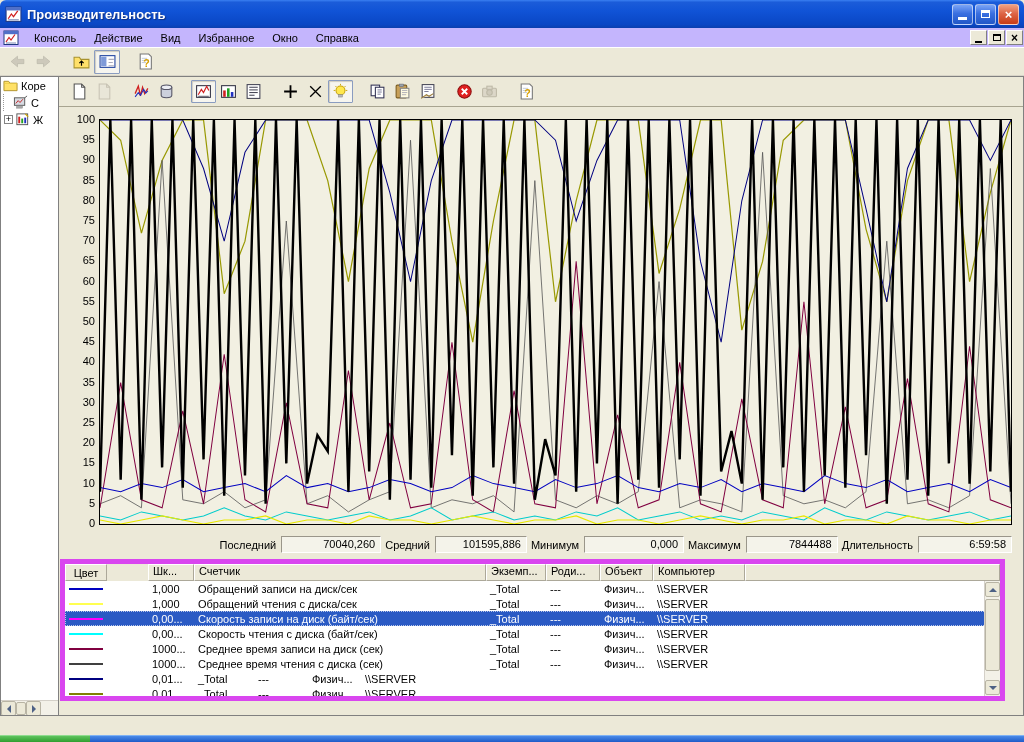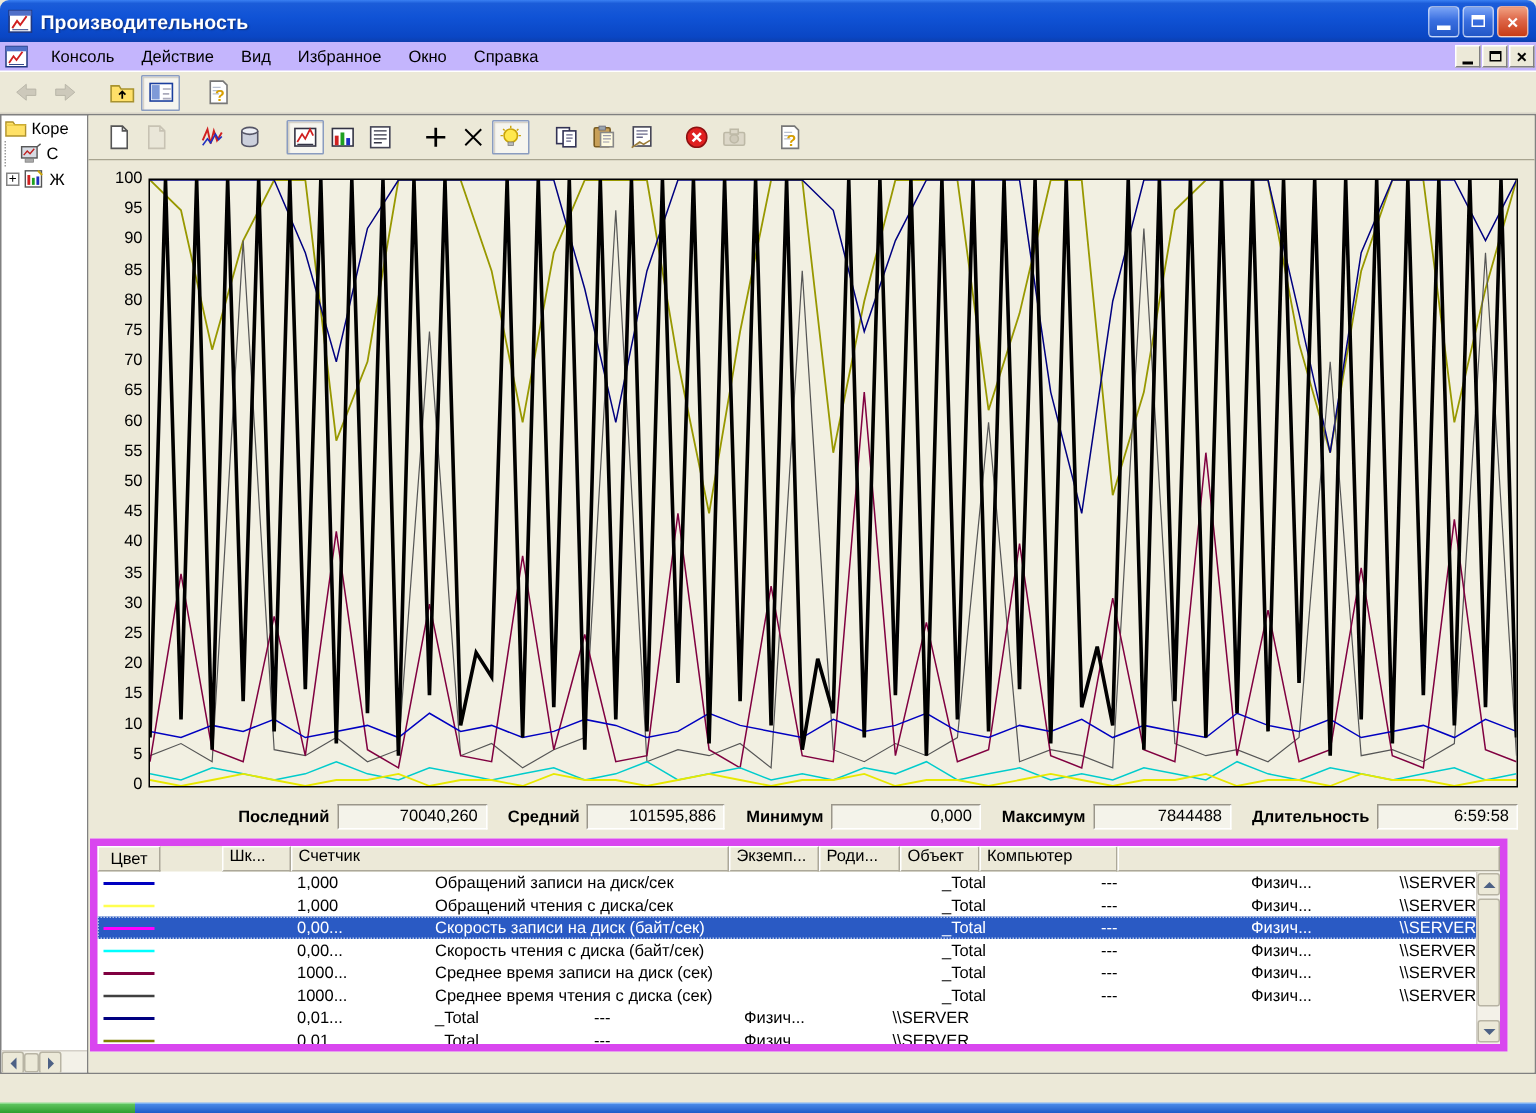--- a/index.html
+++ b/index.html
@@ -65,33 +65,33 @@
   .symtb .tool-btn { width:25px; height:23px; }
 
   .view { flex:1; position:relative; background:#ece9d8; }
   .yaxis { position:absolute; left:2px; top:6px; width:36px; height:412px; }
   .ytick { position:absolute; right:2px; width:34px; text-align:right; font-size:11px; }
   .plot { position:absolute; left:40px; right:11px; top:12px; height:406px; background:#f2f0e2; border:1px solid #000; }
   .plot svg { width:100%; height:100%; display:block; }
 
   .statsbar { position:absolute; left:40px; right:11px; top:427px; height:21px;
     display:flex; align-items:center; justify-content:flex-end; }
-  .stat-label { margin-left:14px; margin-right:5px; white-space:nowrap;font-weight:bold; }
+  .stat-label { margin-left:4px; margin-right:5px; white-space:nowrap; }
   .stat-box { border:1px solid; border-color:#9a968a #fff #fff #9a968a; background:#f4f3ea;
     padding:1px 5px 2px; text-align:right; white-space:nowrap; }
   .w86 { width:100px; } .w90 { width:92px; } .w94 { width:94px; }
 
   
   .legend { position:absolute; left:1px; right:18px; top:452px; height:142px; background:#fff;
     border:5px solid #d946ef; display:flex; flex-direction:column; overflow:hidden; }
   .lheader { display:flex; height:17px; flex:none; background:#ece9d8; }
   .hcell { border-right:1px solid #aca899; border-bottom:1px solid #aca899; border-top:1px solid #fff; border-left:1px solid #fff;
     padding:1px 4px 0; white-space:nowrap; overflow:hidden; }
   .lbody { flex:1; position:relative; }
-  .lrow { display:flex; height:15px; align-items:center; white-space:nowrap;gap:46px; }
+  .lrow { display:flex; height:15px; align-items:center; white-space:nowrap; }
   .lrow.selected { background:#2a5ac4; color:#fff; outline:1px dotted #b8c8e8; outline-offset:-1px; }
   .lcell { padding:0 4px; overflow:hidden; flex:none; }
   .c-color { width:42px; display:flex; align-items:center; justify-content:center; }
   .c-scale { width:46px;margin-left:41px; }
   .c-counter { width:292px; }
   .c-inst { width:60px; }
   .c-parent { width:54px; }
   .c-object { width:53px; }
   .c-comp { width:92px; }
   .c-fill { flex:1; }

